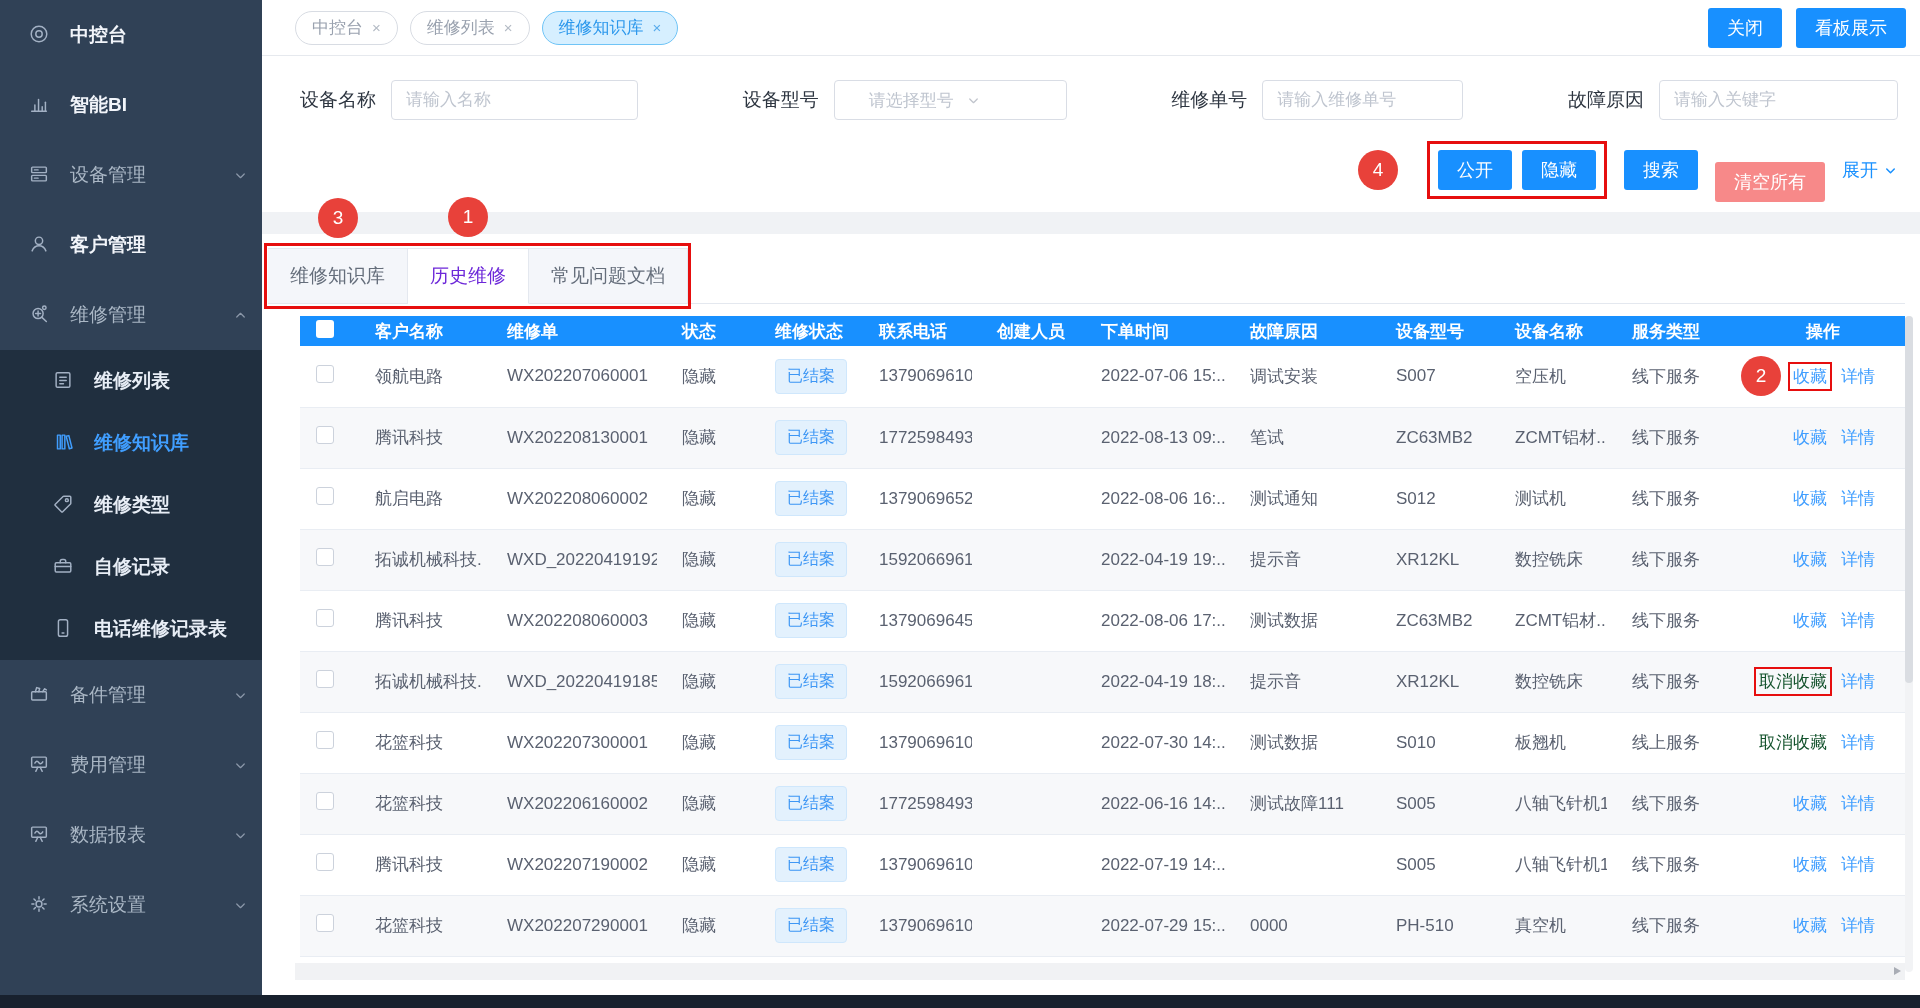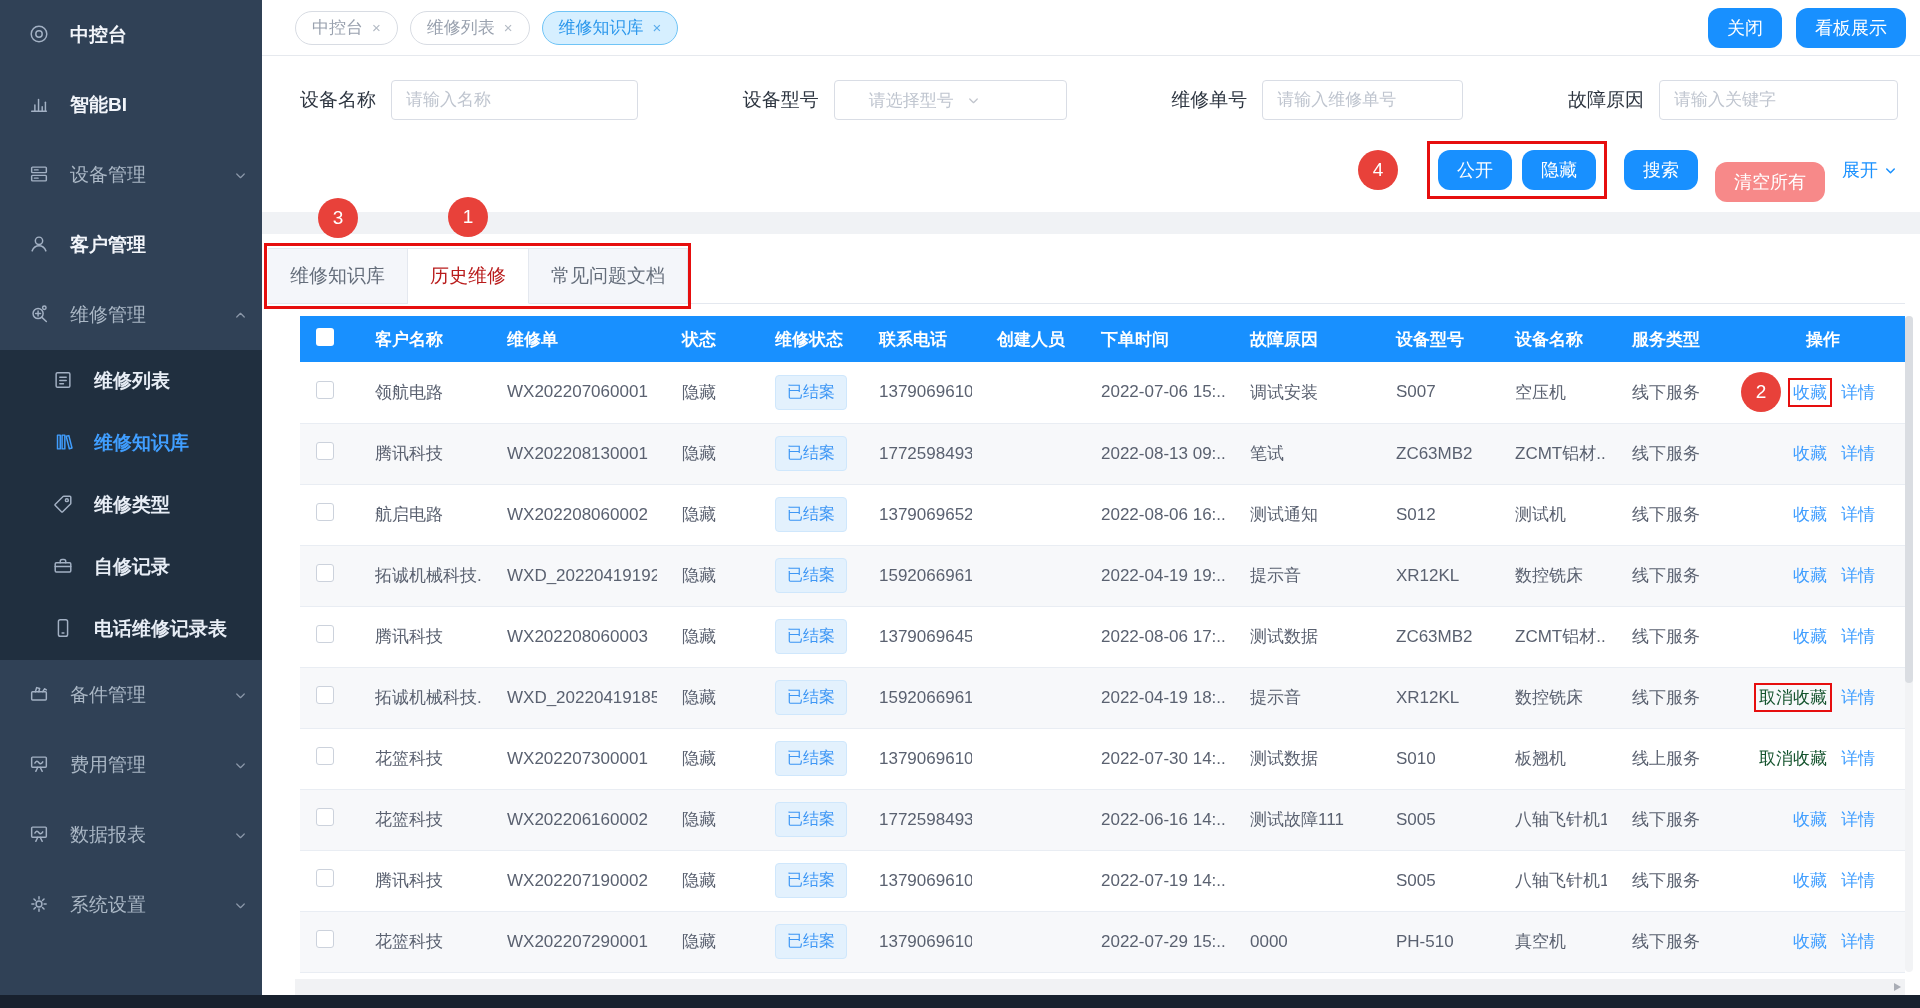--- a/index.html
+++ b/index.html
@@ -36,21 +36,21 @@
   .tags { display: flex; gap: 12px; align-items: center; }
   .tag-pill {
     height: 34px; border-radius: 17px; border: 1px solid #d8dce3; background: #fff;
     color: #9aa2af; font-size: 17px; padding: 0 16px; display: flex; align-items: center; gap: 9px; cursor: pointer;
   }
   .tag-pill .x { font-size: 15px; color: #b3bac4; }
   .tag-pill.active { background: #d6efff; border-color: #6fc4f6; color: #2b97ec; }
   .tag-pill.active .x { color: #58abec; }
   .tagbar-actions { margin-left: auto; display: flex; gap: 14px; }
   .btn {
-    height: 40px; border: none; border-radius: 12px; background: #1890ff; color: #fff;
+    height: 40px; border: none; border-radius: 3px; background: #1890ff; color: #fff;
     font-size: 18px; padding: 0 19px; cursor: pointer; font-family: inherit;
   }
   .btn.salmon { background: #f78989; margin-top: 24px; }
 
   .filter-card { background: #fff; padding: 24px 22px 10px 38px; }
   .filter-row { display: flex; justify-content: space-between; align-items: center; }
   .f-group { display: flex; align-items: center; }
   .f-label { font-size: 19px; color: #2d3540; margin-right: 15px; white-space: nowrap; }
   .f-input, .f-select {
     height: 40px; border: 1px solid #d9dde5; border-radius: 4px; background: #fff;
@@ -73,26 +73,26 @@
   .tabs-row {
     display: flex; align-items: flex-end; margin: 14px 15px 12px 6px;
     border-bottom: 1px solid #e4e8ef; position: relative;
   }
   .tab {
     height: 56px; margin-bottom: -1px; padding: 0 22px; display: flex; align-items: center;
     font-size: 19px; color: #656e7b; background: #f4f6fa; border: 1px solid #e4e8ef; border-left: none;
     cursor: pointer; white-space: nowrap;
   }
   .tab:first-child { border-left: 1px solid #e4e8ef; }
-  .tab.active { background: #fff; color: #b91c1c; border-bottom: 1px solid #fff; }
+  .tab.active { background: #fff; color: #6d28d9; border-bottom: 1px solid #fff; }
 
   table { table-layout: fixed; width: 1605px; border-collapse: collapse; margin-left: 38px; }
   thead th {
     background: #1890ff; color: #fff; font-size: 17px; font-weight: 700;
-    height: 46px; text-align: left; padding-left: 25px; white-space: nowrap; overflow: hidden;
+    height: 30px; text-align: left; padding-left: 25px; white-space: nowrap; overflow: hidden;
   }
   thead th.cb, tbody td.cb { padding: 0; text-align: center; }
   thead th.ops { text-align: center; padding-left: 0; }
   tbody td {
     height: 61px; font-size: 17px; color: #5a6170; padding-left: 25px;
     border-bottom: 1px solid #e9edf3; white-space: nowrap; overflow: hidden;
   }
   tbody tr.even td { background: #f7f8fa; }
   .hd-cb { display: inline-block; width: 18px; height: 18px; background: #fff; border-radius: 3px; cursor: pointer; }
   .row-cb { display: inline-block; width: 18px; height: 18px; background: #fff; border: 1px solid #ccd2dc; border-radius: 3px; cursor: pointer; }

